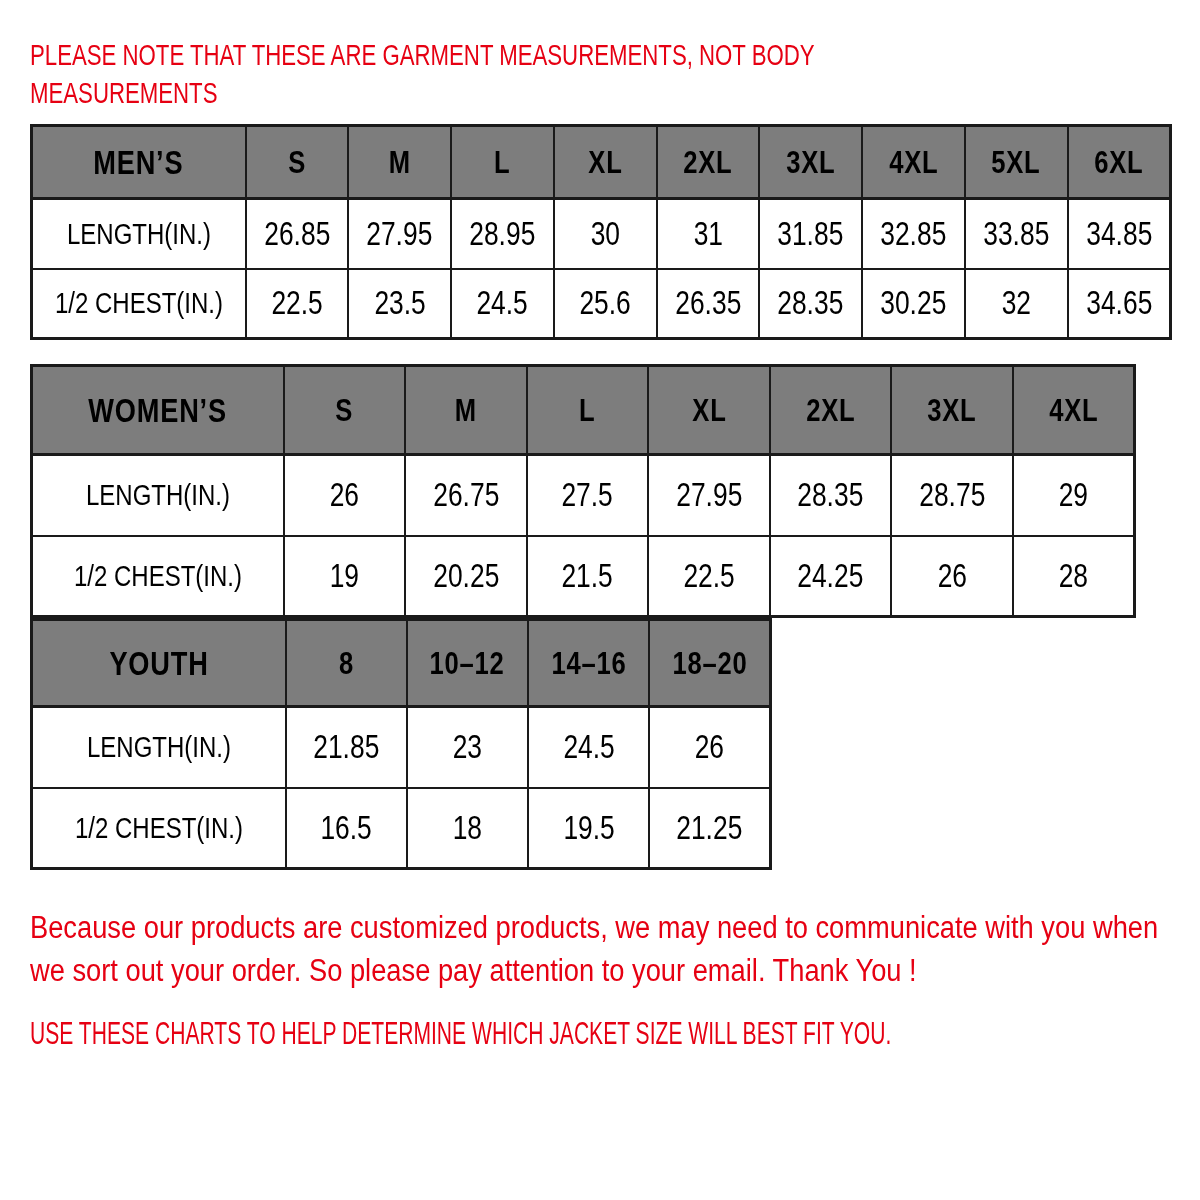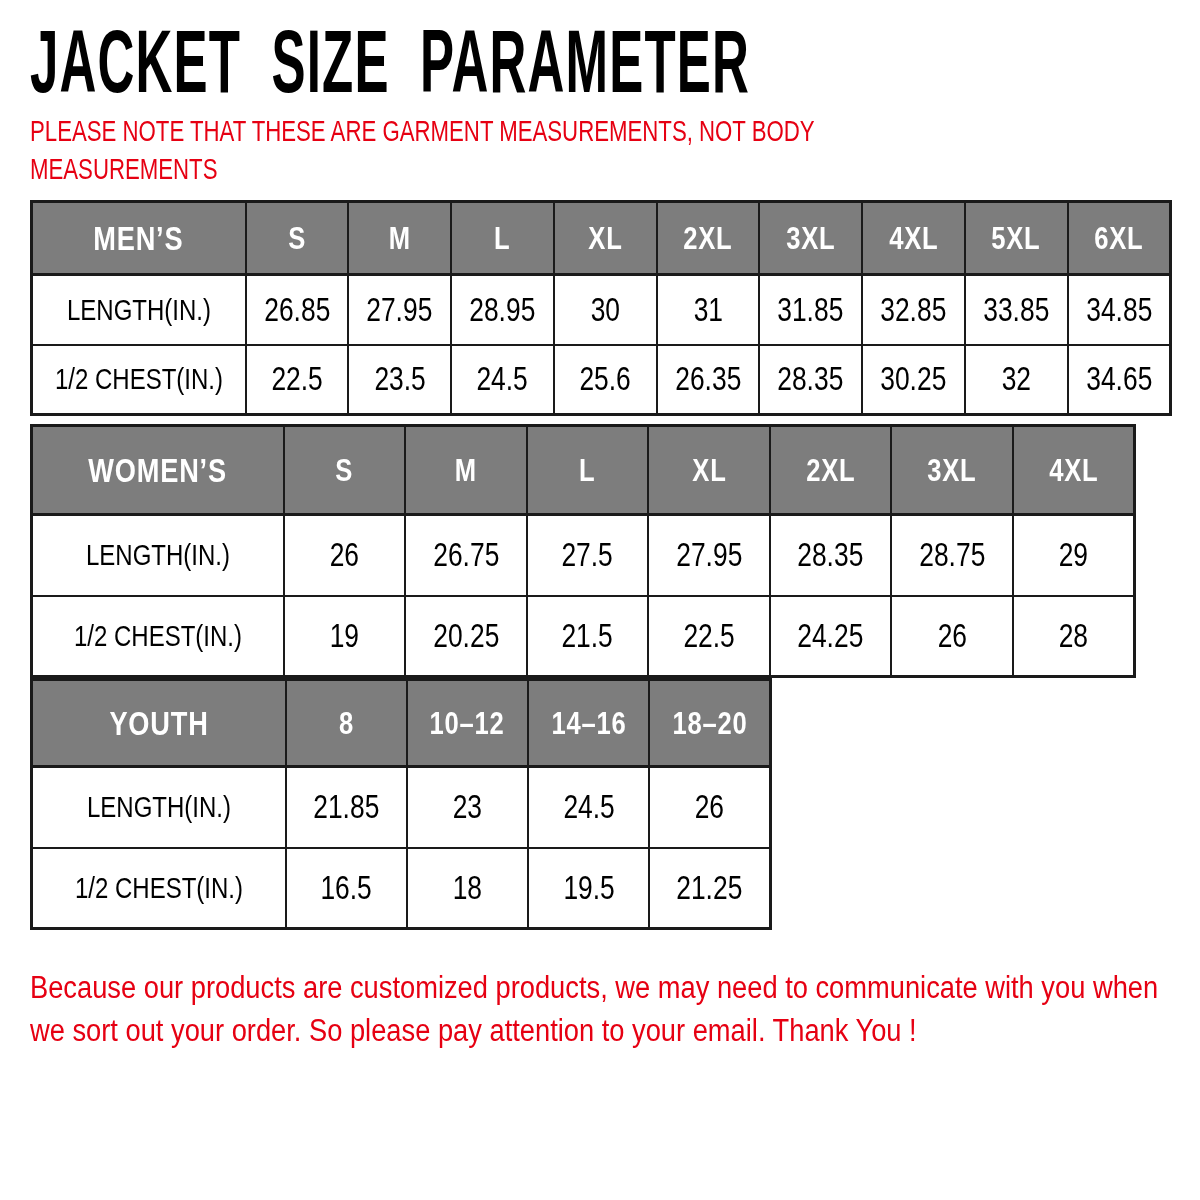--- a/index.html
+++ b/index.html
@@ -50,39 +50,39 @@
   }
   .size-table th, .size-table td {
     border: 2px solid #1a1a1a;
     text-align: center;
     vertical-align: middle;
     padding: 0;
     overflow: hidden;
   }
   .size-table thead th {
     background: #7d7d7d;
-    color: #ffffff;
+    color: #000000;
     border-bottom-width: 3px;
   }
   .cnd {
     display: inline-block;
     transform: scaleX(0.8);
     white-space: nowrap;
   }
   thead th.first .cnd { font-size: 34px; font-weight: 700; letter-spacing: 1px; }
   thead th.size-cell .cnd { font-size: 32px; font-weight: 700; letter-spacing: 1px; }
   tbody th.label-cell .cnd { font-size: 30px; font-weight: 400; color: #000; }
   tbody td.value-cell .cnd { font-size: 33px; font-weight: 400; color: #000; }
 
   .t-men { width: 1142px; margin-top: 12px; }
   .t-men col.first-col { width: 214px; }
   .t-men thead tr { height: 73px; }
   .t-men tbody tr { height: 70px; }
 
-  .t-women { width: 1106px; margin-top: 8px; }
+  .t-women { width: 1106px; margin-top: 24px; }
   .t-women col.first-col { width: 252px; }
   .t-women thead tr { height: 89px; }
   .t-women tbody tr { height: 81px; }
 
   .t-youth { width: 742px; }
   .t-youth col.first-col { width: 254px; }
   .t-youth thead tr { height: 87px; }
   .t-youth tbody tr { height: 81px; }
 
   
@@ -106,21 +106,20 @@
     color: #e60012;
     font-size: 31px;
     white-space: nowrap;
   }
 </style>
 </head>
 <body>
 
 <div class="page">
 
-  <h1 class="title"><span class="stretch">JACKET SIZE PARAMETER</span></h1>
 
   <div class="note">PLEASE NOTE THAT THESE ARE GARMENT MEASUREMENTS, NOT BODY MEASUREMENTS</div>
 
   <div>
       <table class="size-table t-men">
         <colgroup>
           <col class="first-col">
           <col>
           <col>
           <col>
@@ -255,14 +254,15 @@
             <td class="value-cell"><span class="cnd">18</span></td>
             <td class="value-cell"><span class="cnd">19.5</span></td>
             <td class="value-cell"><span class="cnd">21.25</span></td>
           </tr>
         </tbody>
       </table>
     </div>
 
   <div class="footer-note">Because our products are customized products, we may need to communicate with you when we sort out your order. So please pay attention to your email. Thank You !</div>
 
+  <div class="footer-cta"><span class="stretch">USE THESE CHARTS TO HELP DETERMINE WHICH JACKET SIZE WILL BEST FIT YOU.</span></div>
 
 </div>
 
 </body></html>

